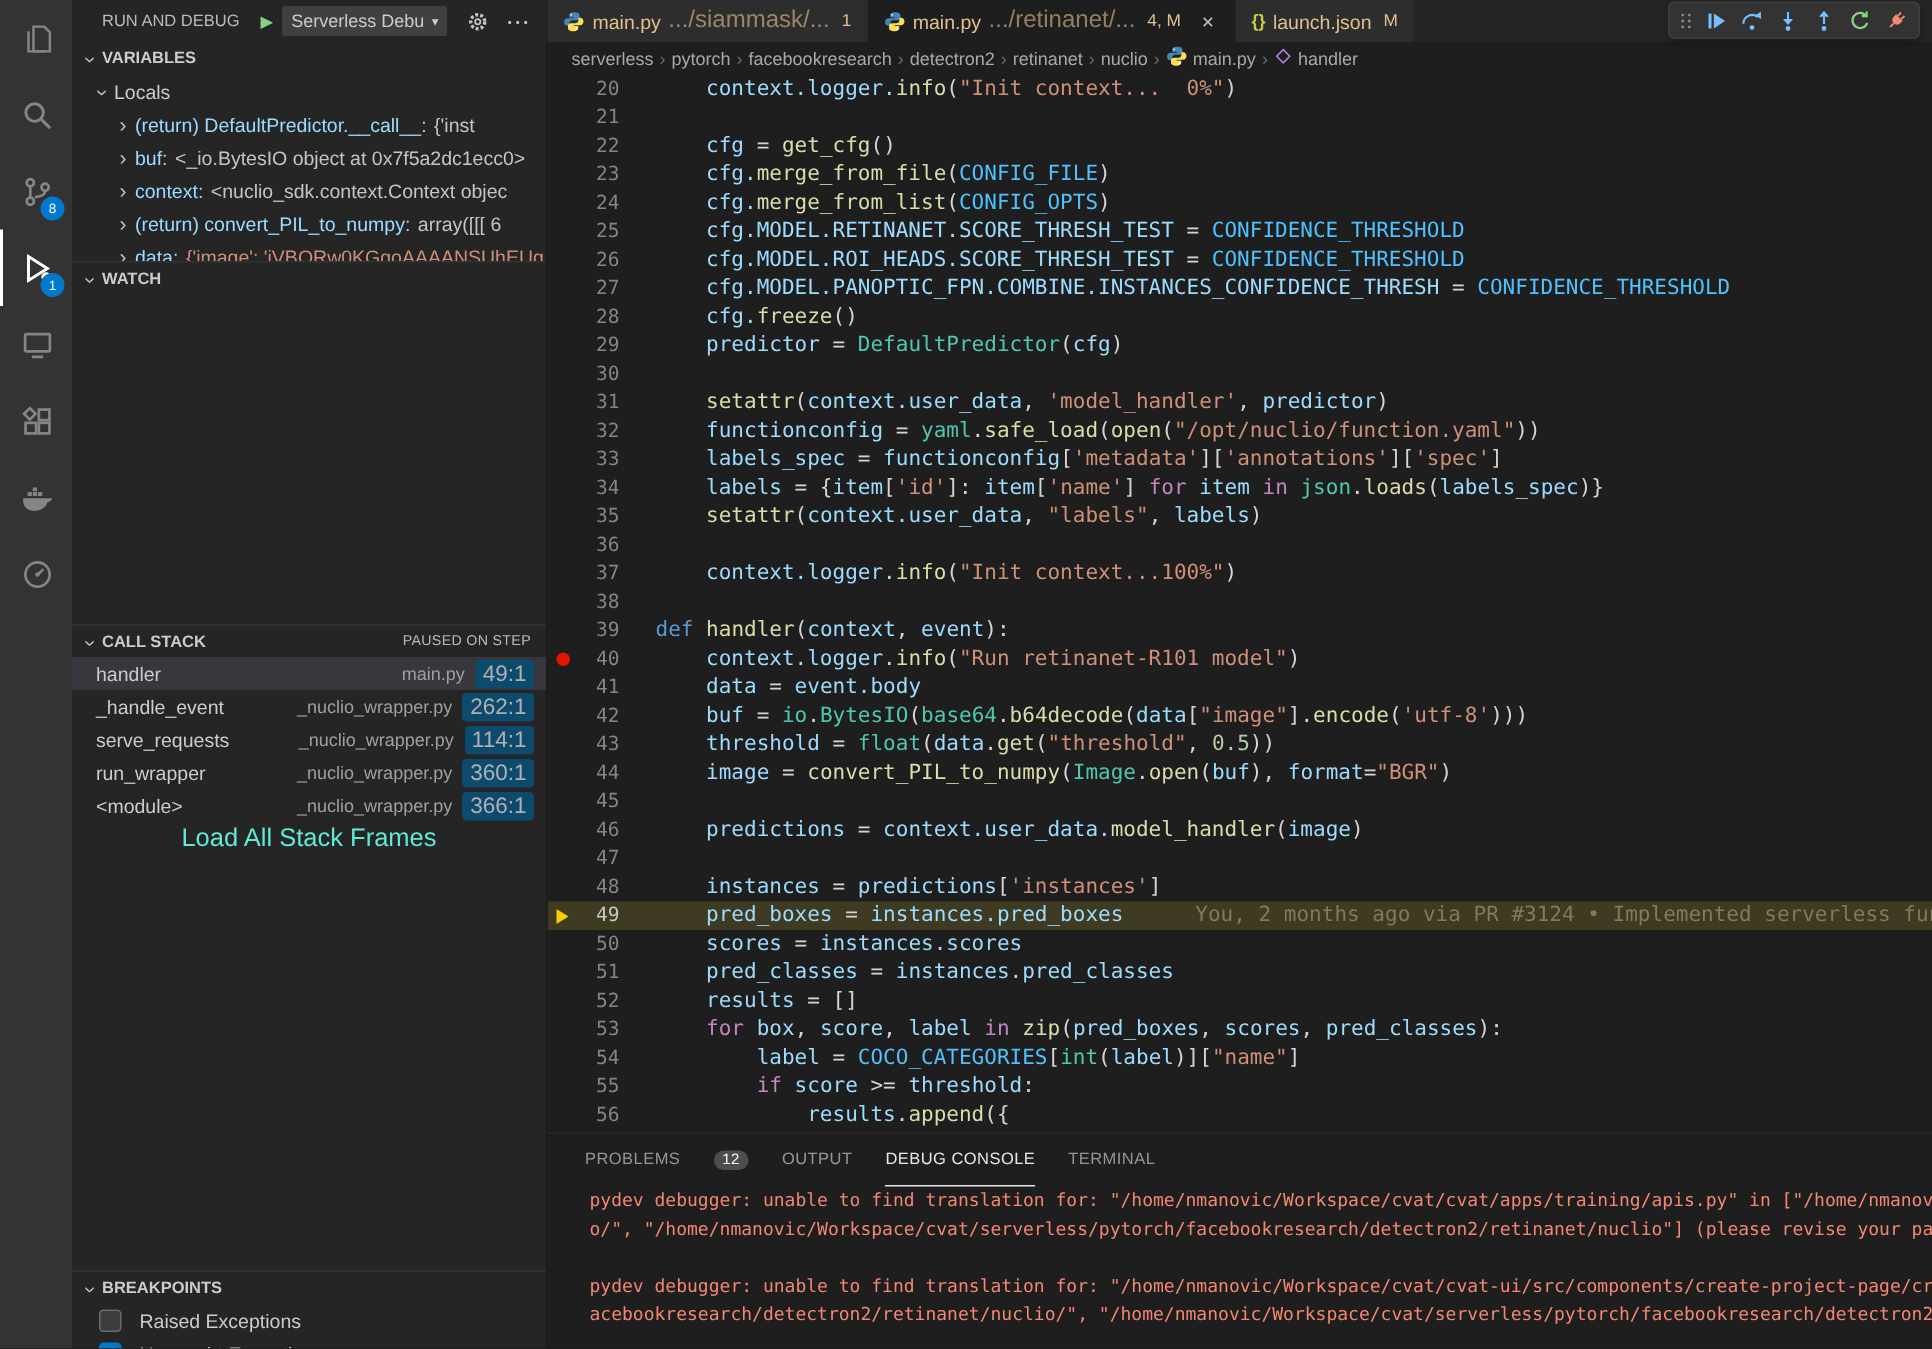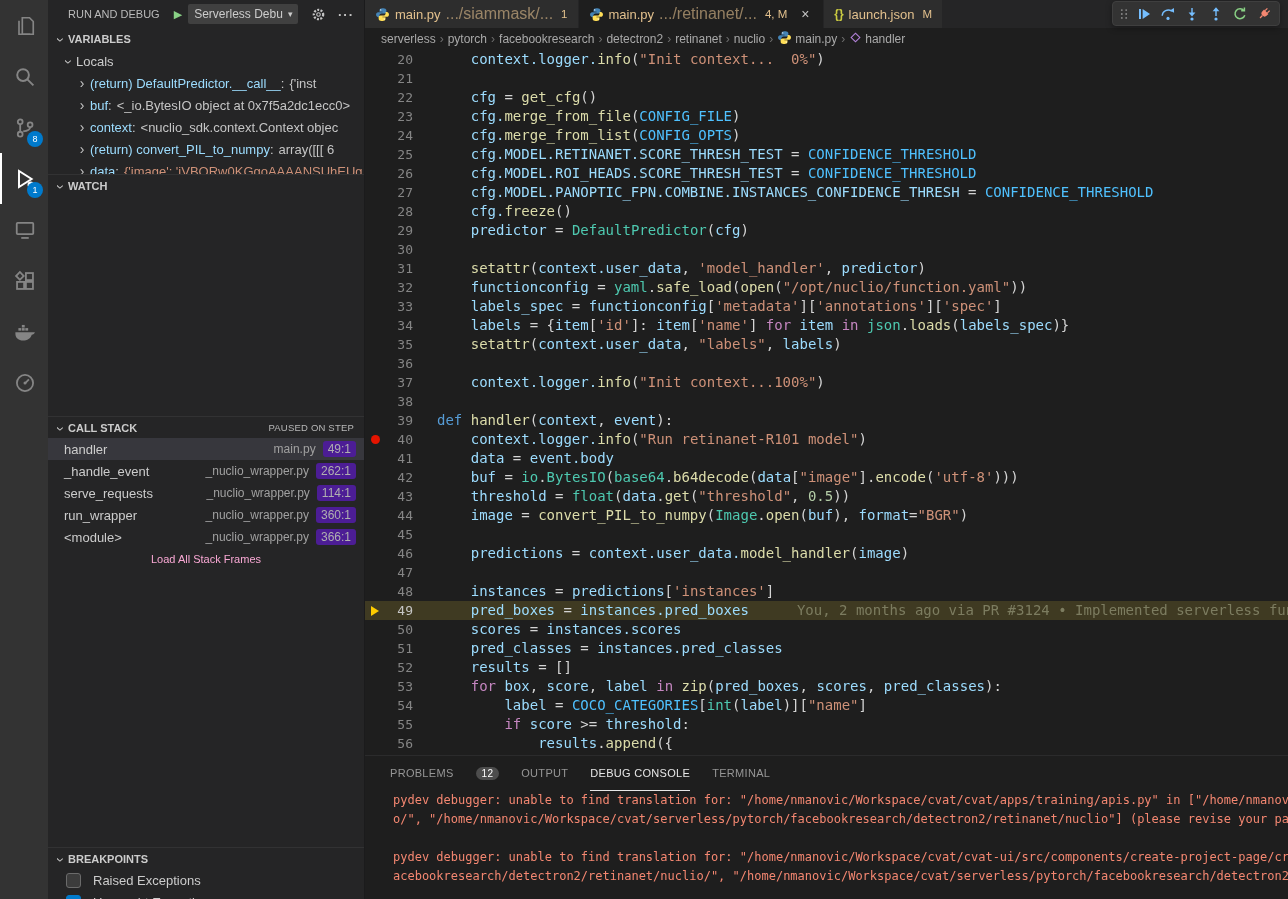--- a/index.html
+++ b/index.html
@@ -37,22 +37,22 @@
   .var-item{padding-left:26px}
   .var-name{color:#9cdcfe}
   .var-colon{color:#cccccc}
   .var-value{color:#c5c5c5;margin-left:5px}
   .var-value.str{color:#ce9178}
 
   .stack-frame{height:22px;flex:none;display:flex;align-items:center;padding:0 8px 0 16px;font-size:13px;cursor:pointer}
   .stack-frame.selected{background:#37373d}
   .sf-name{color:#cccccc;white-space:nowrap}
   .sf-file{margin-left:auto;color:#a0a0a0;font-size:12px;padding-right:7px;white-space:nowrap}
-  .sf-pos{background:#4c1d95;color:#b0b0b0;border-radius:3px;padding:1px 5px;font-size:12px;white-space:nowrap}
-  .load-all{height:22px;flex:none;display:flex;align-items:center;justify-content:center;color:#f9a8d4;font-size:11px;cursor:pointer}
+  .sf-pos{background:#0c4a6e;color:#b0b0b0;border-radius:3px;padding:1px 5px;font-size:15px;white-space:nowrap}
+  .load-all{height:22px;flex:none;display:flex;align-items:center;justify-content:center;color:#5eead4;font-size:17px;cursor:pointer}
   .cs-filler{height:277px;flex:none}
 
   .bp-row{height:22px;flex:none;display:flex;align-items:center;padding-left:18px;gap:12px;cursor:pointer}
   .cb{width:15px;height:15px;border:1px solid #6b6b6b;border-radius:3px;background:#3c3c3c;display:flex;align-items:center;justify-content:center;font-size:10px;color:#fff;flex:none}
   .cb.checked{background:#007acc;border-color:#007acc}
 
   
   .editor-region{flex:1;display:flex;flex-direction:column;min-width:0;background:#1e1e1e}
   .tab-bar{height:28px;flex:none;background:#252526;display:flex;position:relative}
   .tab{display:flex;align-items:center;gap:5px;padding:0 10px;background:#2d2d2d;border-right:1px solid #252526;font-size:13px;cursor:pointer;white-space:nowrap}

